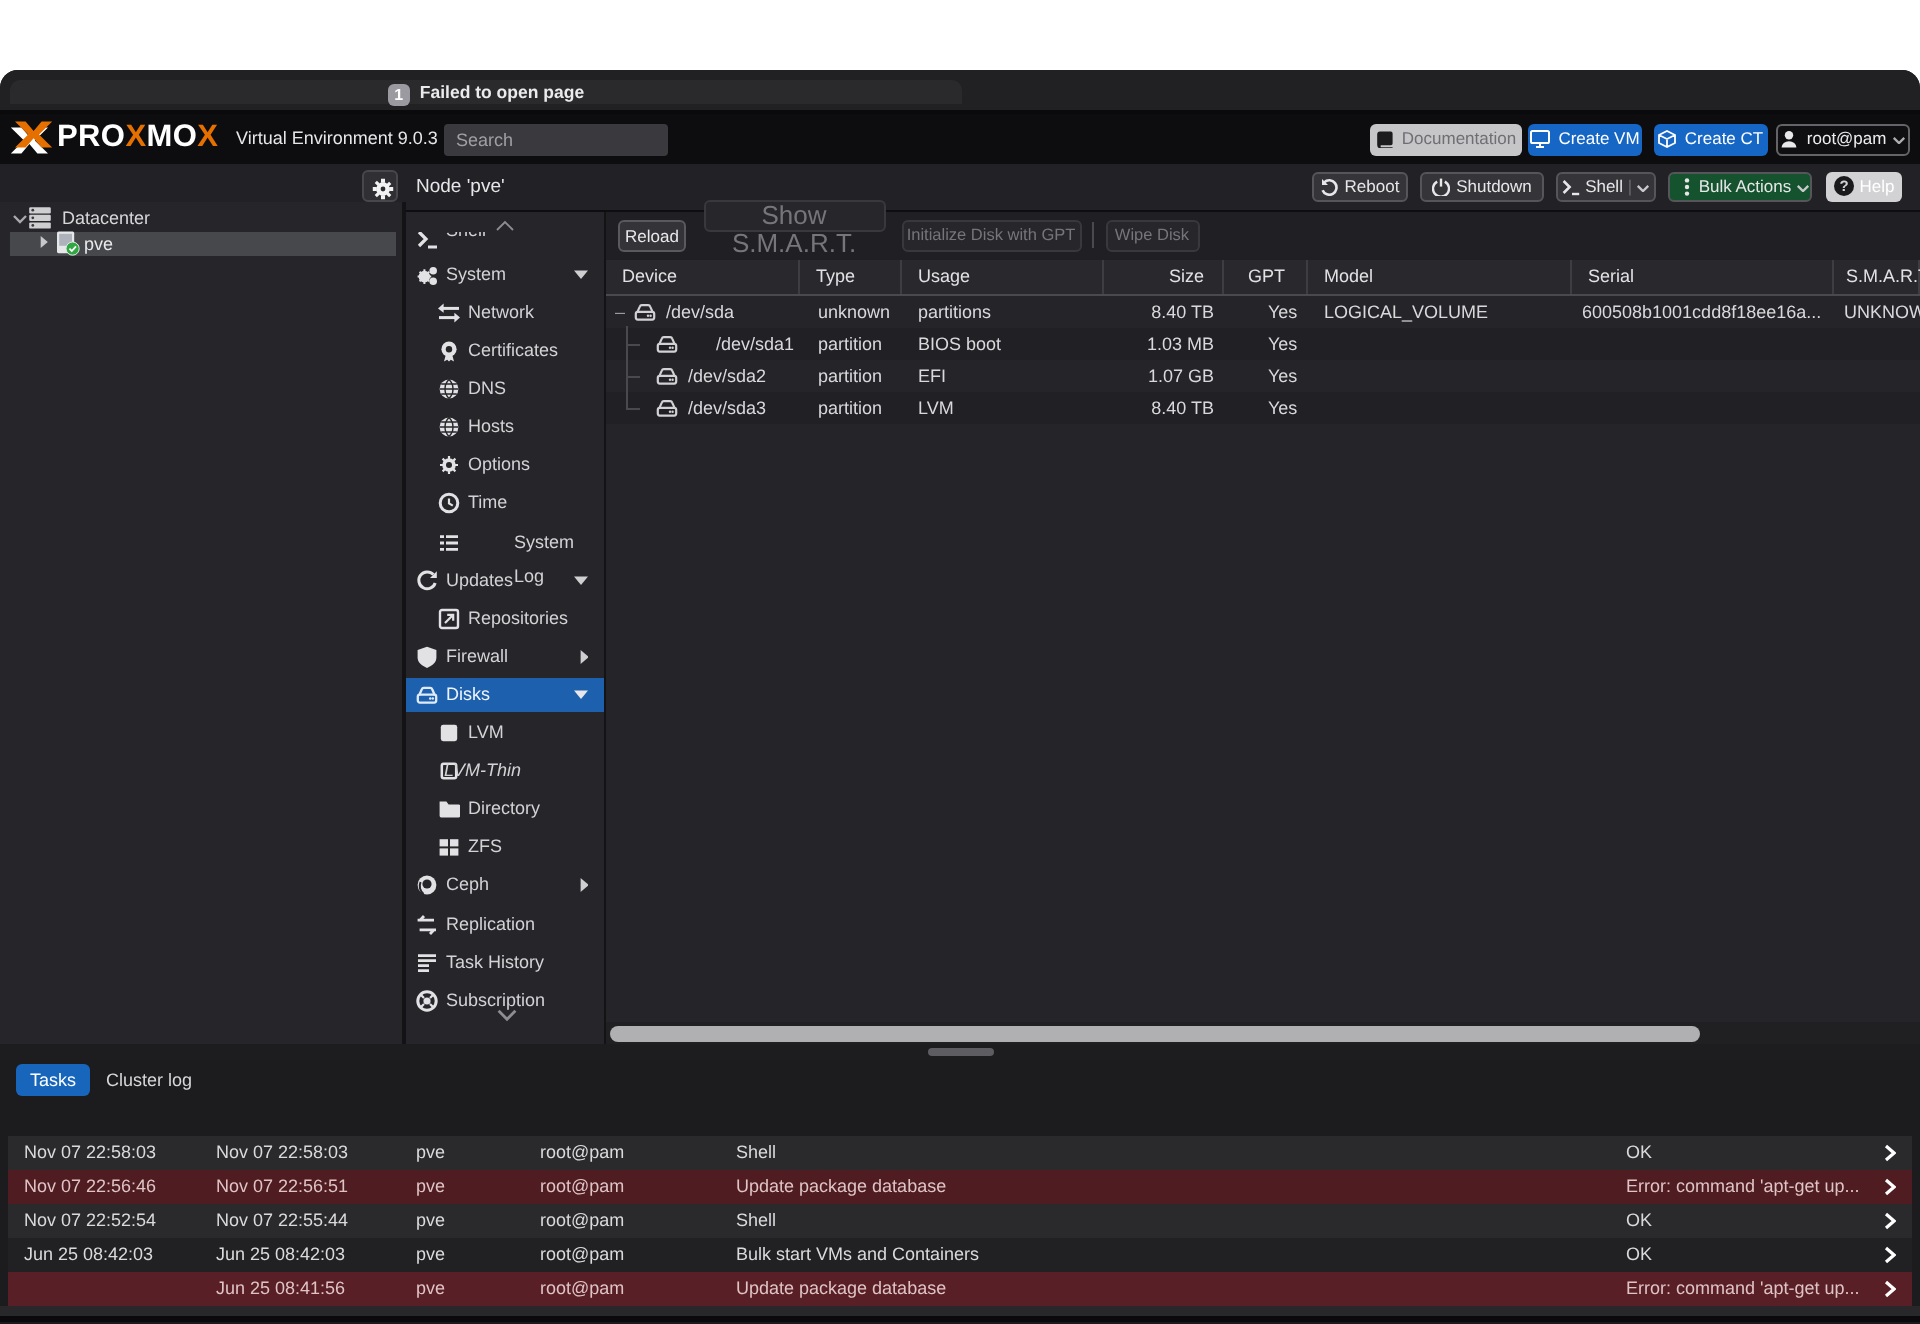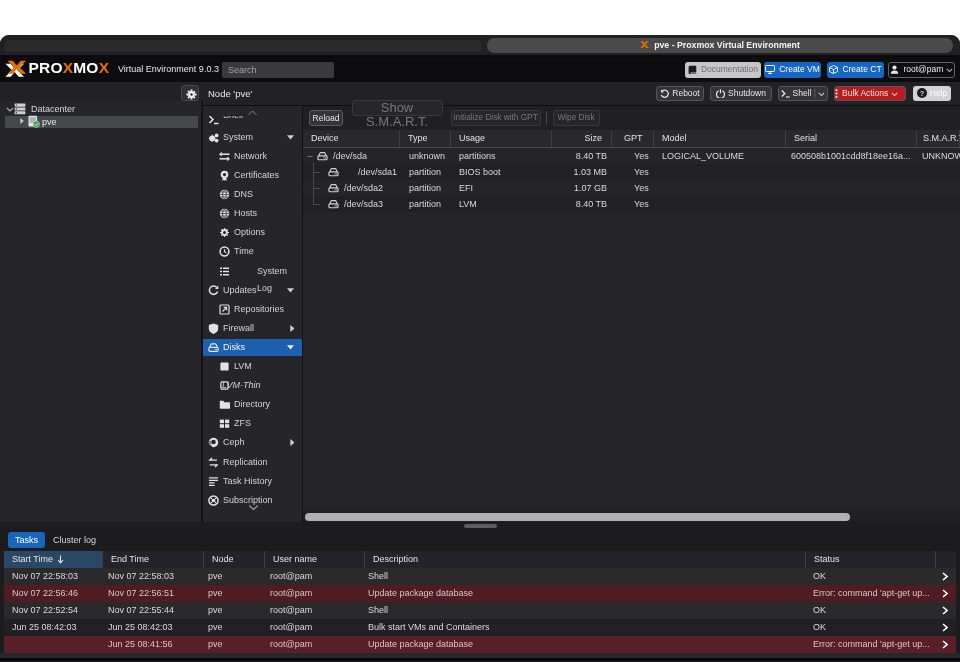--- a/index.html
+++ b/index.html
@@ -3,23 +3,21 @@
 * { margin:0; padding:0; box-sizing:border-box; }
 html,body { width:960px; height:662px; background:#ffffff; font-family:"Liberation Sans", sans-serif; overflow:hidden; }
 .a { position:absolute; }
 .icon svg { display:block; }
 #win { position:absolute; left:0; top:33px; width:960px; height:629px; background:transparent; overflow:hidden; }
 </style></head><body>
 <div id="win">
 <div class="a" style="left:0;top:2px;width:960px;height:627px;background:#1a1a1c;border-radius:9px 9px 0 0;"></div>
 <div class="a" style="left:0;top:2px;width:960px;height:20px;background:#212124;border-radius:9px 9px 0 0;"></div>
 <div class="a" style="left:5px;top:7px;width:476px;height:12px;background:#2a2a2d;border-radius:5px 5px 0 0;"></div>
-<div class="a" style="left:487px;top:5px;width:466px;height:14.5px;background:#4a4a4d;border-radius:7px;color:#f3f3f5;font-size:8.75px;font-weight:600;line-height:14.5px;text-align:center;"><svg style="vertical-align:-1px;margin-right:5px" width="9" height="9" viewBox="0 0 9 9">
-        <path d="M0.2 1 L2.7 1 L4.5 3.1 L6.3 1 L8.8 1 L5.8 4.5 L8.8 8 L6.3 8 L4.5 5.9 L2.7 8 L0.2 8 L3.2 4.5 Z" fill="#d96b00"></path>
-      </svg>pve - Proxmox Virtual Environment</div>
+<div class="a" style="left:5px;top:7px;width:476px;height:12px;color:#ebebed;font-size:8.75px;font-weight:600;line-height:12px;text-align:center;"><span style="display:inline-block;background:#9a9aa0;color:#fff;border-radius:3px;font-size:8px;font-weight:bold;width:11px;height:11px;line-height:11px;text-align:center;vertical-align:-1px;margin-right:5px;">1</span>Failed to open page</div>
 <div class="a" style="left:0;top:22px;width:960px;height:2px;background:#0a0a0c"></div>
 <div class="a" style="left:0;top:24px;width:960px;height:25px;background:#0d0d10"></div>
 <div class="a" style="left:5px;top:27px;width:112px;height:18px;"><svg width="112" height="18" viewBox="0 0 112 18">
         <path d="M0.3 0.5 L5.6 0.5 L9.6 5.2 L13.6 0.5 L18.9 0.5 L12.3 7 L18.9 13.5 L13.6 13.5 L9.6 8.8 L5.6 13.5 L0.3 13.5 L6.9 7 Z" fill="#ffffff" transform="translate(0.1,3.2)"></path>
         <path d="M0.3 0.5 L5.6 0.5 L9.6 5.2 L13.6 0.5 L18.9 0.5 L12.3 7 L18.9 13.5 L13.6 13.5 L9.6 8.8 L5.6 13.5 L0.3 13.5 L6.9 7 Z" fill="#e57000" transform="translate(2.2,0.3)"></path>
         <text x="23.5" y="13.1" font-size="15.5" font-weight="bold" letter-spacing="0.2" fill="#ffffff" font-family="Liberation Sans, sans-serif">PRO<tspan fill="#e57000">X</tspan>MO<tspan fill="#e57000">X</tspan></text>
       </svg></div>
 <div class="a" style="left:118px;top:24px;height:25px;line-height:25px;color:#e7e7e9;font-size:9px;">Virtual Environment 9.0.3</div>
 <div class="a" style="left:222px;top:28.5px;width:112px;height:16.5px;background:#3a3a3e;border-radius:2px;color:#a0a0a4;font-size:9px;line-height:16.5px;padding-left:6px;">Search</div>
 <div class="a" style="left:685px;top:29px;width:76px;height:15.5px;background:#c6c6c9;border-radius:3px;color:#6f6f73;font-size:8.5px;line-height:15.5px;text-align:center;"><svg style="vertical-align:-1.5px;margin-right:4px" width="9" height="9" viewBox="0 0 9 9">
@@ -55,21 +53,21 @@
 <div class="a" style="left:710px;width:62px;top:53px;height:14.5px;background:#353539;border:1px solid #55555a;border-radius:3px;color:#e7e7e9;font-size:8.5px;line-height:12.5px;text-align:center;"><svg style="vertical-align:-1.5px;margin-right:3px" width="9" height="9" viewBox="0 0 9 9">
         <path d="M2.6 1.8 a4 4 0 1 0 3.8 0" stroke="#e7e7e9" stroke-width="1.2" fill="none"></path>
         <path d="M4.5 0.3 v4" stroke="#e7e7e9" stroke-width="1.2"></path>
       </svg>Shutdown</div>
 <div class="a" style="left:778px;width:50px;top:53px;height:14.5px;background:#353539;border:1px solid #55555a;border-radius:3px;color:#e7e7e9;font-size:8.5px;line-height:12.5px;text-align:center;"><svg style="vertical-align:-1.5px;margin-right:3px" width="9" height="9" viewBox="0 0 9 9">
         <path d="M0.8 1.5 L3.8 4.5 L0.8 7.5" stroke="#e7e7e9" stroke-width="1.3" fill="none"></path>
         <path d="M5 8 h3.6" stroke="#e7e7e9" stroke-width="1.2"></path>
       </svg>Shell <span style="color:#6a6a6e">|</span> <svg width="7" height="4.5" viewBox="0 0 8 5">
         <path d="M1 1 L4 4 L7 1" stroke="#c9c9cc" stroke-width="1.3" fill="none"></path>
       </svg></div>
-<div class="a" style="left:834px;width:72px;top:53px;height:14.5px;background:#b91c1c;border:1px solid #55555a;border-radius:3px;color:#e7e7e9;font-size:8.5px;line-height:12.5px;text-align:left;"><svg style="vertical-align:-1.5px;margin-right:4px" width="3" height="9" viewBox="0 0 3 9">
+<div class="a" style="left:834px;width:72px;top:53px;height:14.5px;background:#14532d;border:1px solid #55555a;border-radius:3px;color:#e7e7e9;font-size:8.5px;line-height:12.5px;text-align:right;"><svg style="vertical-align:-1.5px;margin-right:4px" width="3" height="9" viewBox="0 0 3 9">
         <circle cx="1.5" cy="1.2" r="1.1" fill="#e7e7e9"></circle>
         <circle cx="1.5" cy="4.5" r="1.1" fill="#e7e7e9"></circle>
         <circle cx="1.5" cy="7.8" r="1.1" fill="#e7e7e9"></circle>
       </svg>Bulk Actions <svg width="7" height="4.5" viewBox="0 0 8 5">
         <path d="M1 1 L4 4 L7 1" stroke="#c9c9cc" stroke-width="1.3" fill="none"></path>
       </svg></div>
 <div class="a" style="left:913px;top:53px;width:38px;height:14.5px;background:#d2d2d4;border-radius:3px;color:#fff;font-size:8.5px;line-height:14.5px;text-align:center;"><svg style="vertical-align:-2px;margin-right:3px" width="10" height="10" viewBox="0 0 10 10">
         <circle cx="5" cy="5" r="5" fill="#1a1a1c"></circle>
         <text x="5" y="7.6" font-size="7.5" font-weight="bold" fill="#d2d2d4" text-anchor="middle" font-family="Liberation Sans, sans-serif">?</text>
       </svg>Help</div>
@@ -425,31 +423,20 @@
 <div class="a" style="left:313px;top:139px;width:7px;height:1px;background:#4a4a4e;"></div>
 <div class="a" style="left:313px;top:155px;width:7px;height:1px;background:#4a4a4e;"></div>
 <div class="a" style="left:313px;top:171px;width:7px;height:1px;background:#4a4a4e;"></div>
 <div class="a" style="left:303px;top:478px;width:657px;height:11px;background:#202023;"></div>
 <div class="a" style="left:305px;top:480px;width:545px;height:8px;background:#b0b0b3;border-radius:4px;"></div>
 <div class="a" style="left:0;top:489px;width:960px;height:8px;background:#1d1d1f;"></div>
 <div class="a" style="left:464px;top:491px;width:33px;height:4px;background:#5e5e62;border-radius:2px;"></div>
 <div class="a" style="left:0;top:497px;width:960px;height:123px;background:#1c1c1f"></div>
 <div class="a" style="left:8px;top:499px;width:37px;height:16px;background:#1866bb;border-radius:3px;color:#fff;font-size:9px;line-height:16px;text-align:center;">Tasks</div>
 <div class="a" style="left:53px;top:499px;height:16px;line-height:16px;color:#d7d7da;font-size:9px;">Cluster log</div>
-<div class="a" style="left:4px;top:518px;width:952px;height:17px;background:#232329;color:#e3e3e6;font-size:9px;line-height:16px;">
-      <div class="a" style="left:0px;top:0;width:99px;height:17px;border-right:1px solid #3e3e44;background:#2b4766;padding-left:8px;">Start Time<svg style="vertical-align:-1.5px;margin-left:4px" width="7" height="9" viewBox="0 0 7 9">
-          <path d="M3.5 0.5 v7 M1 5 l2.5 2.8 L6 5" stroke="#dfe5ee" stroke-width="1.1" fill="none"></path>
-        </svg></div>
-      <div class="a" style="left:99px;top:0;width:101px;height:17px;border-right:1px solid #3e3e44;padding-left:8px;">End Time</div>
-      <div class="a" style="left:200px;top:0;width:61px;height:17px;border-right:1px solid #3e3e44;padding-left:8px;">Node</div>
-      <div class="a" style="left:261px;top:0;width:100px;height:17px;border-right:1px solid #3e3e44;padding-left:8px;">User name</div>
-      <div class="a" style="left:361px;top:0;width:441px;height:17px;border-right:1px solid #3e3e44;padding-left:8px;">Description</div>
-      <div class="a" style="left:802px;top:0;width:130px;height:17px;border-right:1px solid #3e3e44;padding-left:8px;">Status</div>
-      <div class="a" style="left:932px;top:0;width:20px;height:17px;padding-left:8px;"></div>
-    </div>
 <div class="a" style="left:4px;top:535px;width:952px;height:17px;background:#2a2a2d;color:#dadadd;font-size:9px;line-height:17px;">
       <div class="a" style="left:8px;top:0;">Nov 07 22:58:03</div>
       <div class="a" style="left:104px;top:0;">Nov 07 22:58:03</div>
       <div class="a" style="left:204px;top:0;">pve</div>
       <div class="a" style="left:266px;top:0;">root@pam</div>
       <div class="a" style="left:364px;top:0;">Shell</div>
       <div class="a" style="left:809px;top:0;">OK</div>
       <span class="a icon" style="left:938px;top:4px;">
         <svg width="6" height="9" viewBox="0 0 6 9">
           <path d="M1 1 L5 4.5 L1 8" stroke="#ffffff" stroke-width="1.6" fill="none"></path>

